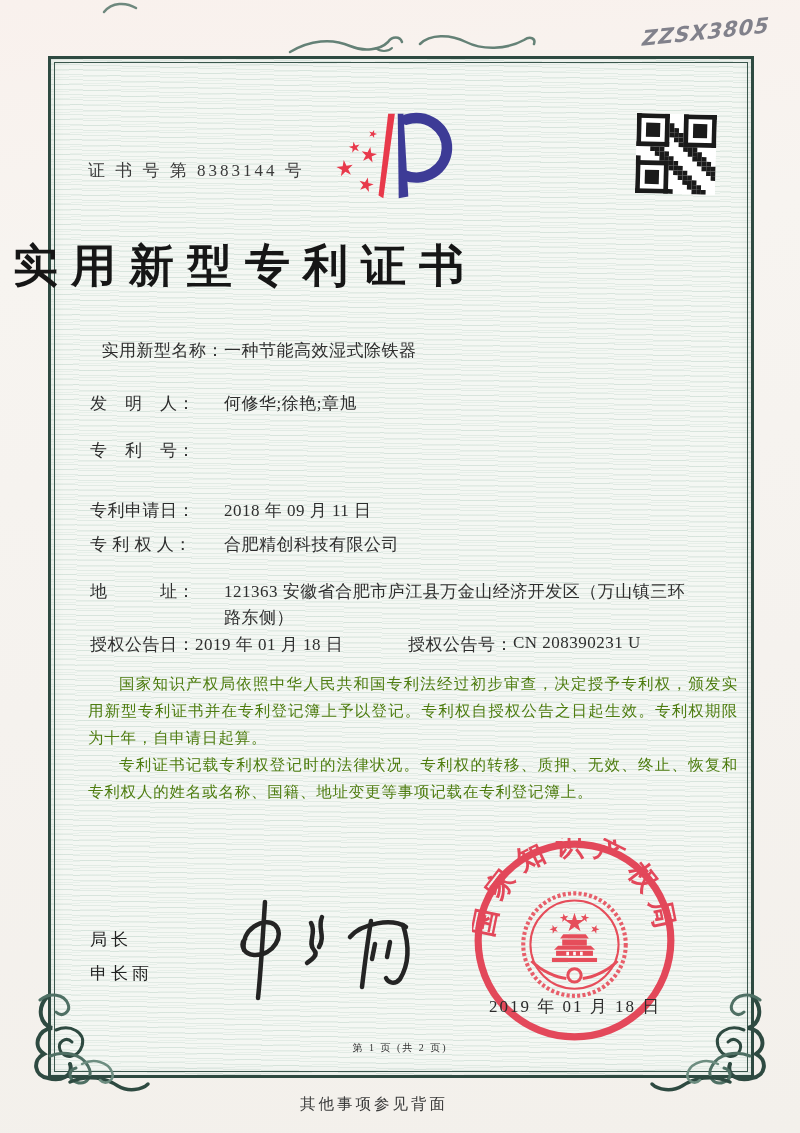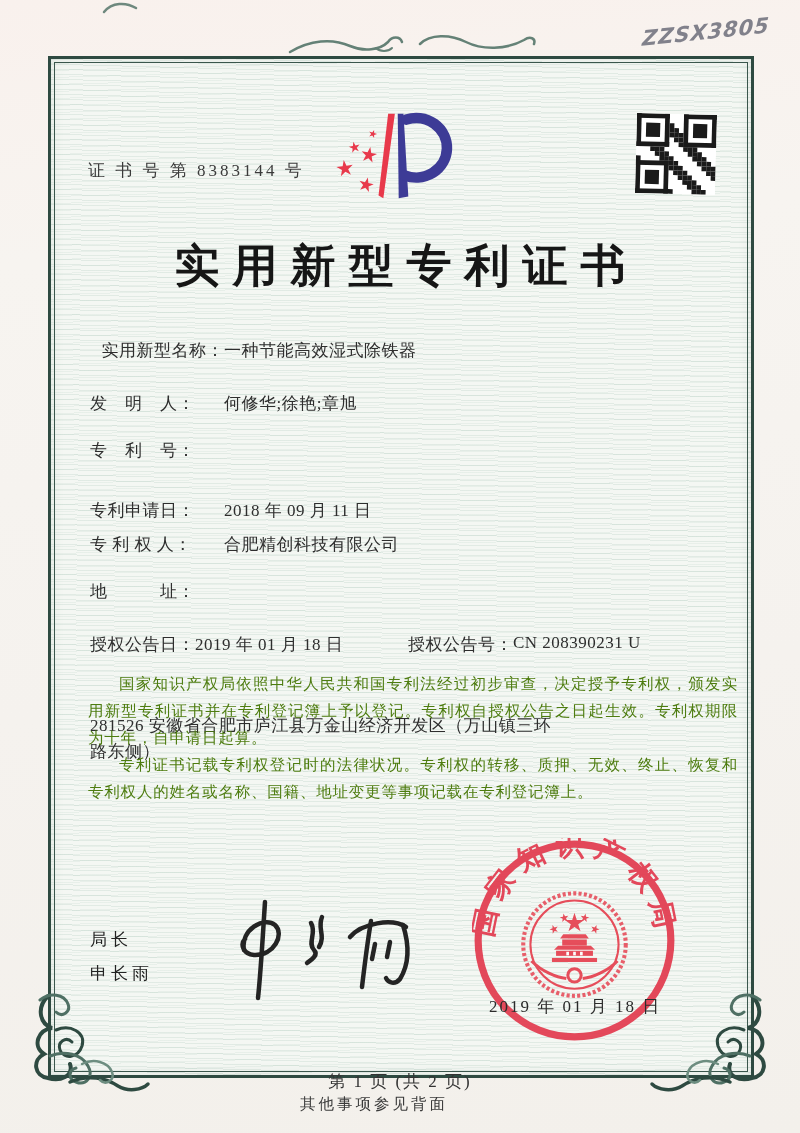--- a/index.html
+++ b/index.html
@@ -34,21 +34,21 @@
   }
 
   .cert-no{
     position:absolute; left:88px; top:114px;
     font-size:17px; letter-spacing:3px; color:#3a3a3a;margin-top:45px;
   }
   .logo{ position:absolute; left:331px; top:110px; }
   .qr{ position:absolute; left:636px; top:114px; transform:rotate(1.5deg); }
 
   .title{
-    position:absolute; left:0; top:236px; width:800px; text-align:center;
+    position:absolute; left:0; top:236px; width:800px; 
     font-size:45px; font-weight:600; color:#161616; letter-spacing:13px;
     text-indent:13px;
   }
 
   .field-row{
     position:absolute; left:90px; width:650px; display:flex;
     font-size:17px; color:#2e2e2e; line-height:1.55; letter-spacing:0.5px;
   }
   .field-label{ flex:0 0 134px; white-space:pre; }
   .field-value{ max-width:478px; }
@@ -67,22 +67,22 @@
   .signer-title{ position:absolute; left:90px; top:928px; font-size:17px; letter-spacing:4px; color:#222; }
   .signer-name { position:absolute; left:90px; top:962px; font-size:17px; letter-spacing:4px; color:#222; }
   .autograph{ position:absolute; left:212px; top:890px; }
 
   .seal{ position:absolute; left:472px; top:838px; }
   .seal-date{
     position:absolute; left:489px; top:995px; font-size:17px; letter-spacing:2px; color:#2b2b2b; z-index:5;
   }
 
   .page-no{
-    position:absolute; left:0; top:1070px; width:800px; text-align:center;
-    font-size:17px; color:#333; letter-spacing:2px;
+    position:absolute; left:0; top:1041px; width:800px; text-align:center;
+    font-size:10px; color:#333; letter-spacing:2px;
   }
   .back-note{
     position:absolute; left:0; top:1094px; width:800px; text-align:center;
     font-size:15.5px; color:#3a3a3a; letter-spacing:3px;
     transform:translateX(-26px);
   }
 </style>
 </head>
 <body>
 
@@ -246,23 +246,23 @@
     <span class="field-label">专　利　号：</span>
   </div>
   <div class="field-row" style="top:498px;">
     <span class="field-label">专利申请日：</span>
     <span class="field-value">2018 年 09 月 11 日</span>
   </div>
   <div class="field-row" style="top:532px;">
     <span class="field-label">专 利 权 人：</span>
     <span class="field-value">合肥精创科技有限公司</span>
   </div>
-  <div class="field-row" style="top:579px;flex-direction:column;">
+  <div class="field-row" style="top:579px;">
     <span class="field-label">地　　　址：</span>
-    <span class="field-value">281526 安徽省合肥市庐江县万金山经济开发区（万山镇三环路东侧）</span>
+    <span class="field-value">121363 安徽省合肥市庐江县万金山经济开发区（万山镇三环路东侧）</span>
   </div>
 
   <div class="grant-row">
     <span class="grant-left">
       <span>授权公告日：</span>
       <span>2019 年 01 月 18 日</span>
     </span>
     <span class="grant-right">
       <span>授权公告号：</span>
       <span>CN 208390231 U</span>

